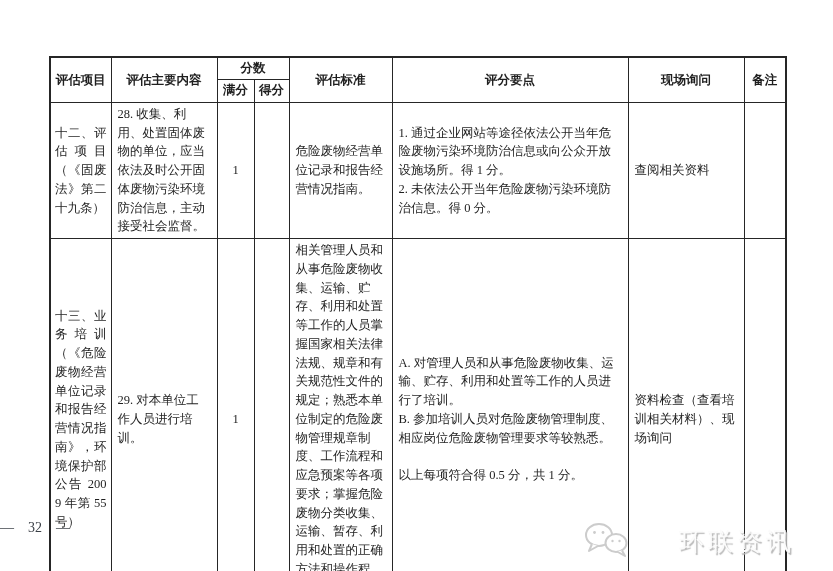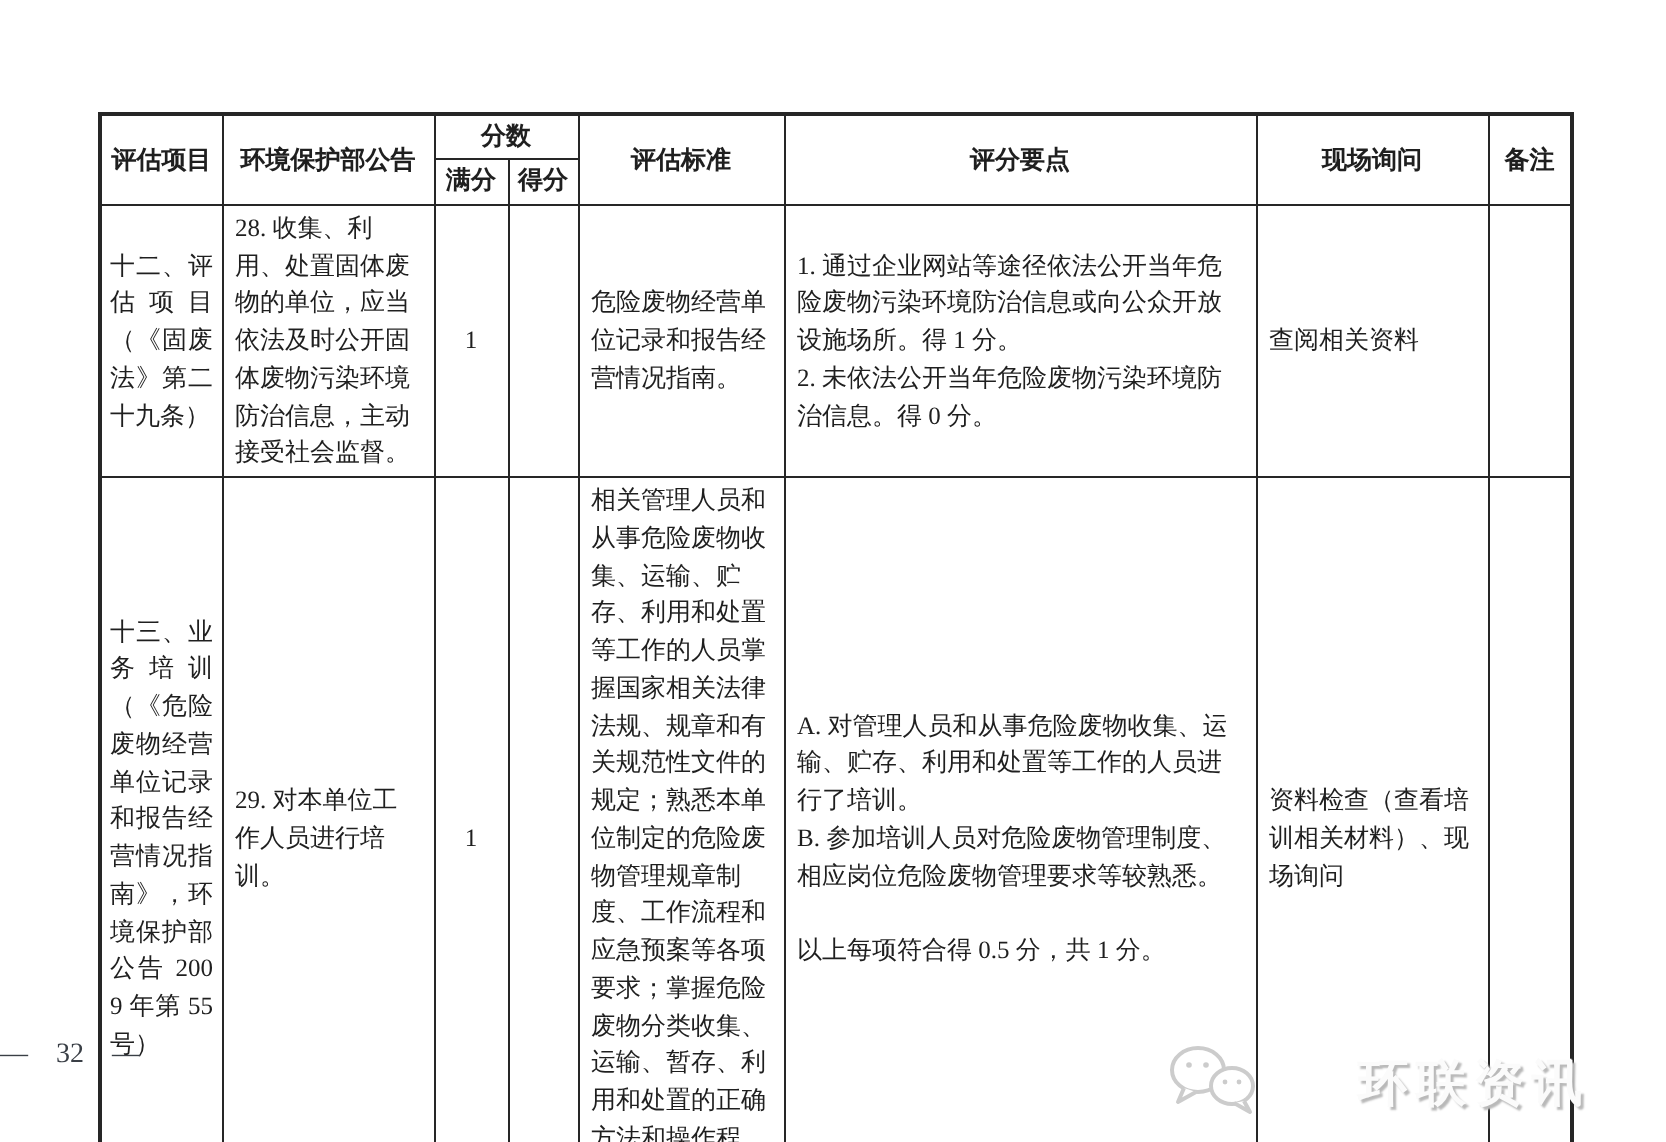--- a/index.html
+++ b/index.html
@@ -63,21 +63,21 @@
   .watermark {
     position: absolute;
     right: 38px;
     top: 520px;
     display: flex;
     align-items: center;
     gap: 8px;
   }
   .watermark .wm-text {
     font-size: 25px;
-    font-weight: bold;
+    font-weight: normal;
     letter-spacing: 4px;
     color: #fbfbfb;
     text-shadow: 1.5px 1.5px 1px #b9b9b9, -0.5px -0.5px 0 #ffffff;
     margin-left: 42px;
   }
 </style>
 </head>
 <body>
 
 <table class="doc-table">
@@ -87,21 +87,21 @@
     <col style="width:37px">
     <col style="width:35px">
     <col style="width:103px">
     <col style="width:236px">
     <col style="width:116px">
     <col style="width:42px">
   </colgroup>
   <thead>
     <tr class="hrow1">
       <th rowspan="2">评估项目</th>
-      <th rowspan="2">环境保护部公告</th>
+      <th rowspan="2">评估主要内容</th>
       <th colspan="2">分数</th>
       <th rowspan="2">评估标准</th>
       <th rowspan="2">评分要点</th>
       <th rowspan="2">现场询问</th>
       <th rowspan="2">备注</th>
     </tr>
     <tr class="hrow2">
       <th>满分</th>
       <th>得分</th>
     </tr>

